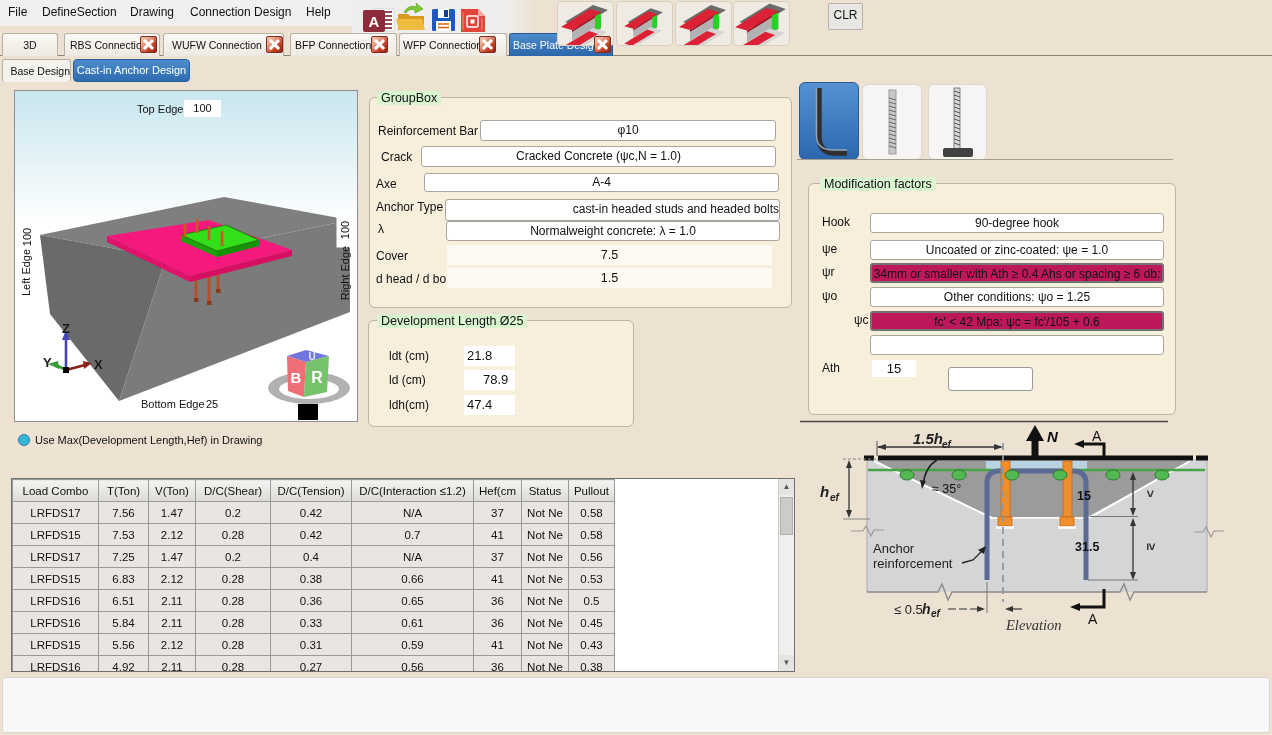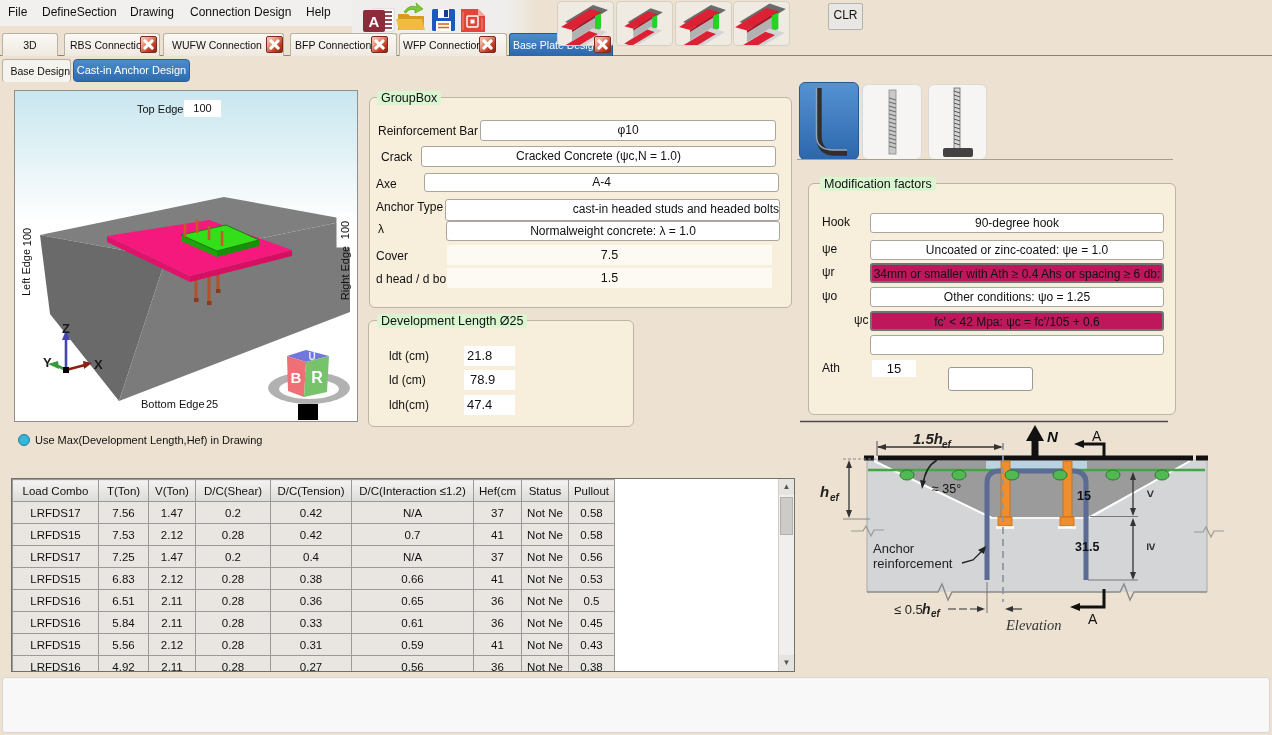--- a/index.html
+++ b/index.html
@@ -221,21 +221,21 @@
 <div class="flabel" style="left:376px;top:249px;">Cover</div>
 <div class="tfield" style="left:447px;top:245px;width:325px;height:20px;line-height:20px;">7.5</div>
 <div class="flabel" style="left:376px;top:272px;">d head / d bo</div>
 <div class="tfield" style="left:447px;top:268px;width:325px;height:20px;line-height:20px;">1.5</div>
 
 <div class="panel" style="left:368px;top:320px;width:266px;height:107px;"></div>
 <div class="gpill" style="left:377px;top:314px;">Development Length Ø25</div>
 <div class="flabel" style="left:389px;top:349px;">ldt (cm)</div>
 <div class="wbox" style="left:464px;top:346px;width:51px;height:20px;line-height:20px;padding-left:3px;">21.8</div>
 <div class="flabel" style="left:389px;top:373px;">ld (cm)</div>
-<div class="wbox" style="left:464px;top:370px;width:51px;height:20px;line-height:20px;padding-left:6px;">78.9</div>
+<div class="wbox" style="left:464px;top:370px;width:51px;height:20px;line-height:20px;padding-left:19px;">78.9</div>
 <div class="flabel" style="left:389px;top:398px;">ldh(cm)</div>
 <div class="wbox" style="left:464px;top:395px;width:51px;height:20px;line-height:20px;padding-left:3px;">47.4</div>
 
 <div class="anchbtn" style="left:799px;top:82px;width:60px;height:78px;background:linear-gradient(#5592d2,#2c67ad);border:1px solid #27598f;">
   <svg width="58" height="76" viewBox="0 0 58 76">
     <path d="M19 5 L19 53 Q19 70 35 70 L47 70" fill="none" stroke="#2f2f2f" stroke-width="5.4"></path>
     <path d="M16.5 5 L16.5 53 Q16.5 67 34 67 L47 67" fill="none" stroke="#93a5b5" stroke-width="1.5"></path>
   </svg>
 </div>
 <div class="anchbtn" style="left:862px;top:84px;width:60px;height:76px;background:#f6f5f3;border:1px solid #dcd9d4;">

